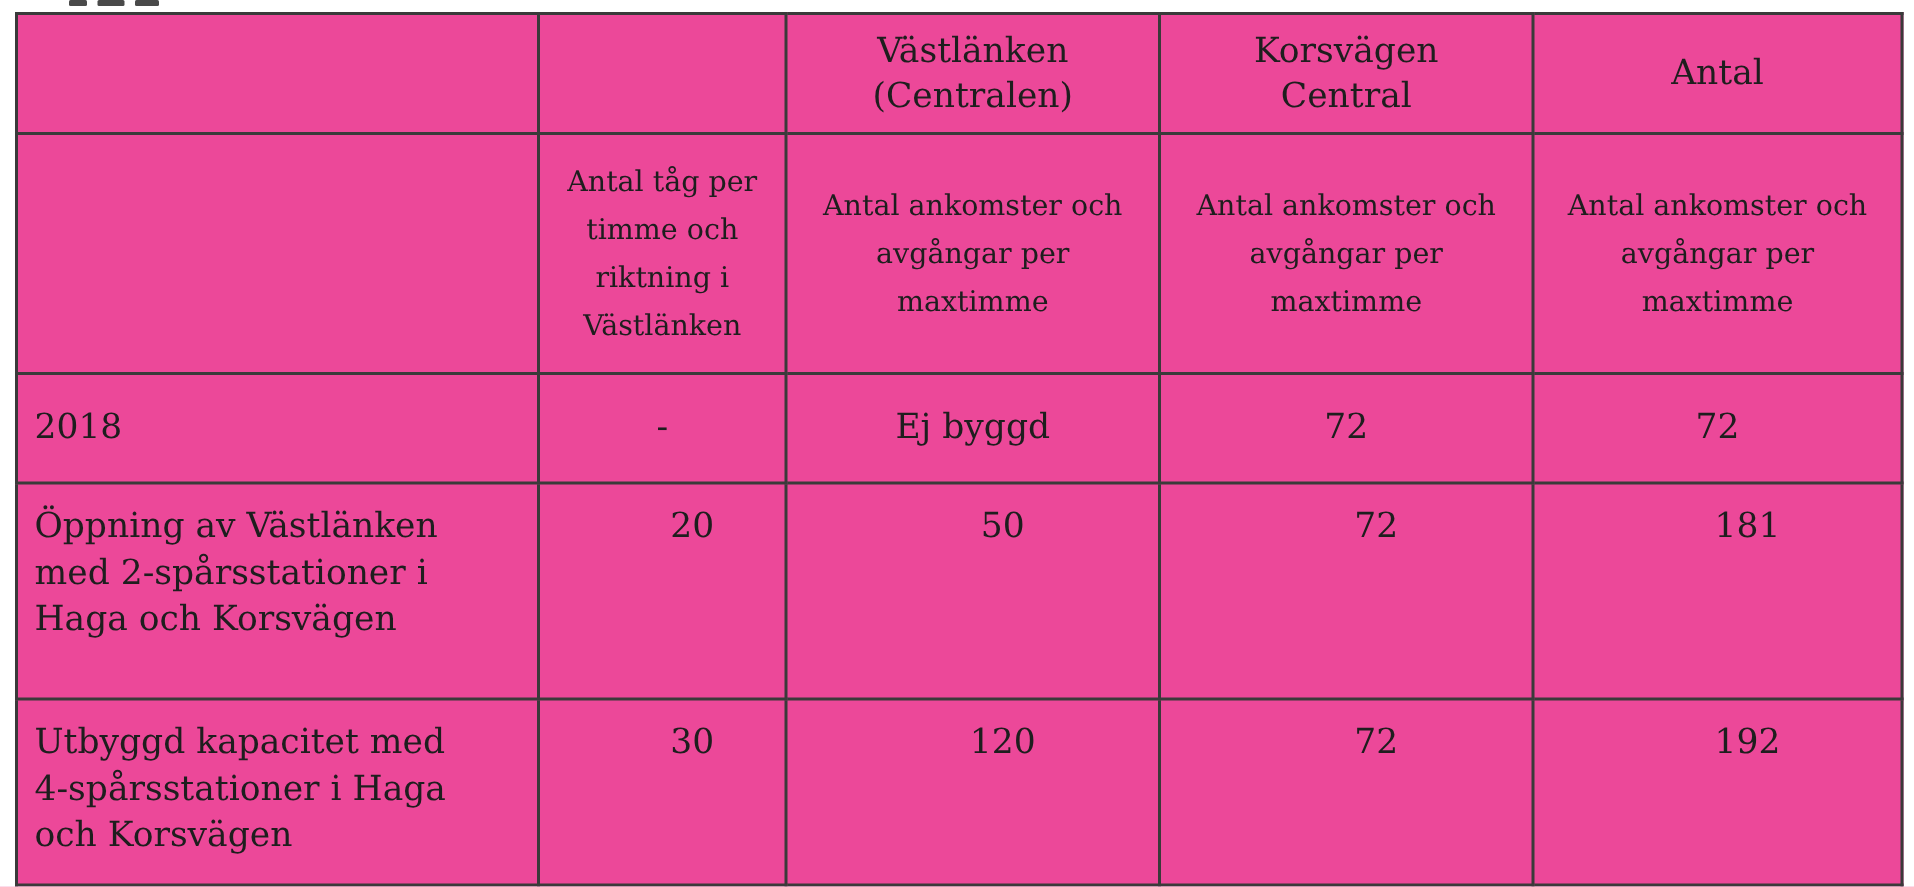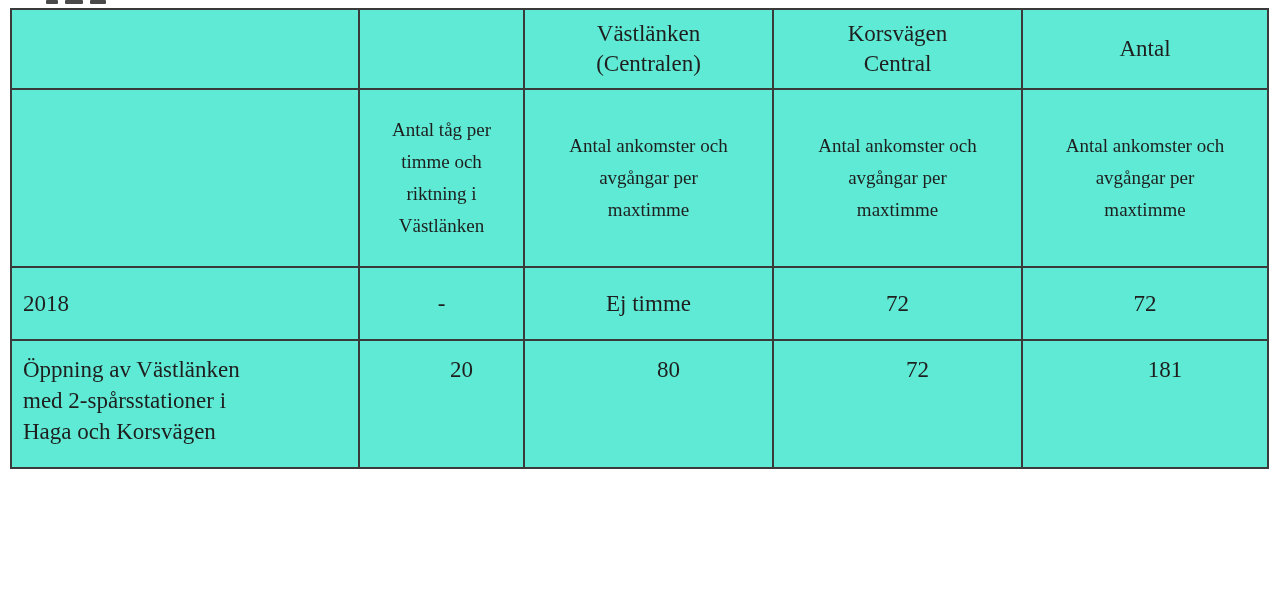--- a/index.html
+++ b/index.html
@@ -38,40 +38,39 @@
   .top-fragment i:nth-child(2) { width: 18px; }
   .top-fragment i:nth-child(3) { width: 16px; }
 
   table.capacity {
     position: absolute;
     left: 10px;
     top: 8px;
     width: 1257px;
     border-collapse: collapse;
     table-layout: fixed;
-    background: #5eead4;
-    font-family: Liberation Serif, serif;
+    background: #ec4899;
   }
   table.capacity th, table.capacity td {
     border: 2px solid #3a3a3a;
     white-space: pre-line;
     font-weight: normal;
     padding: 0;
     overflow: hidden;
   }
   
   tr.r1 { height: 80px; }
   tr.r1 th {
     font-size: 23px;
     line-height: 30px;
     text-align: center;
     vertical-align: middle;
   }
   
-  tr.r2 { height: 178px; }
+  tr.r2 { height: 160px; }
   tr.r2 th {
     font-size: 19px;
     line-height: 32px;
     text-align: center;
     vertical-align: middle;
     padding: 0 6px;
   }
   
   tr.body td, tr.body th {
     font-size: 23px;
@@ -79,21 +78,21 @@
     margin-left: 12px;
   }
   tr.body th.rowlabel {
     text-align: left;
     padding-left: 11px;
     padding-right: 8px;
   }
   tr.body td.val { text-align: center; }
   tr.r3 { height: 73px; }
   tr.r3 th, tr.r3 td { vertical-align: middle; }
-  tr.r4 { height: 128px; }
+  tr.r4 { height: 144px; }
   tr.r5 { height: 124px; }
   tr.r4 th, tr.r4 td, tr.r5 th, tr.r5 td {
     vertical-align: top;
     padding-top: 13px;
     padding-left: 40px;
   }
 </style>
 </head>
 <body>
 
@@ -138,31 +137,40 @@
 avgångar per
 maxtimme</th>
       <th>Antal ankomster och
 avgångar per
 maxtimme</th>
     </tr>
 
     <tr class="body r3">
       <th class="rowlabel">2018</th>
       <td class="val">-</td>
-      <td class="val">Ej timme</td>
+      <td class="val">Ej byggd</td>
       <td class="val">72</td>
       <td class="val">72</td>
     </tr>
 
     <tr class="body r4">
       <th class="rowlabel">Öppning av Västlänken
 med 2-spårsstationer i
 Haga och Korsvägen</th>
       <td class="val">20</td>
-      <td class="val">80</td>
+      <td class="val">50</td>
       <td class="val">72</td>
       <td class="val">181</td>
     </tr>
 
+    <tr class="body r5">
+      <th class="rowlabel">Utbyggd kapacitet med
+4-spårsstationer i Haga
+och Korsvägen</th>
+      <td class="val">30</td>
+      <td class="val">120</td>
+      <td class="val">72</td>
+      <td class="val">192</td>
+    </tr>
   </tbody>
     </table>
 
 </div>
 
 </body></html>

